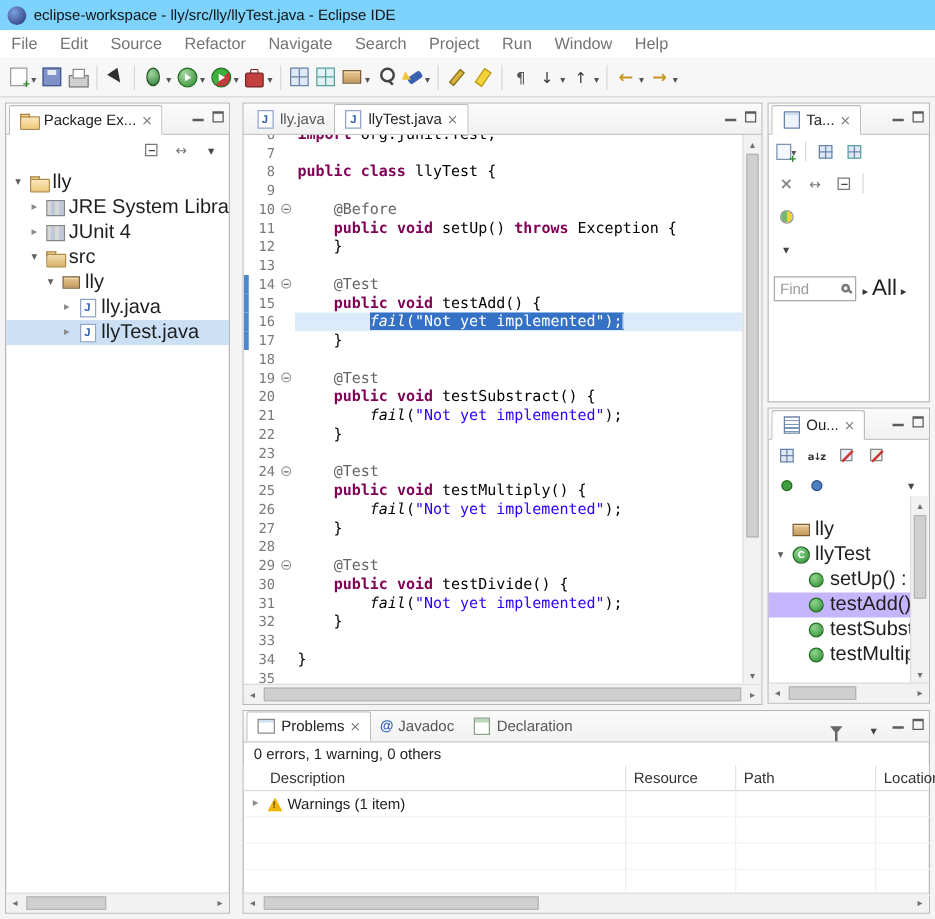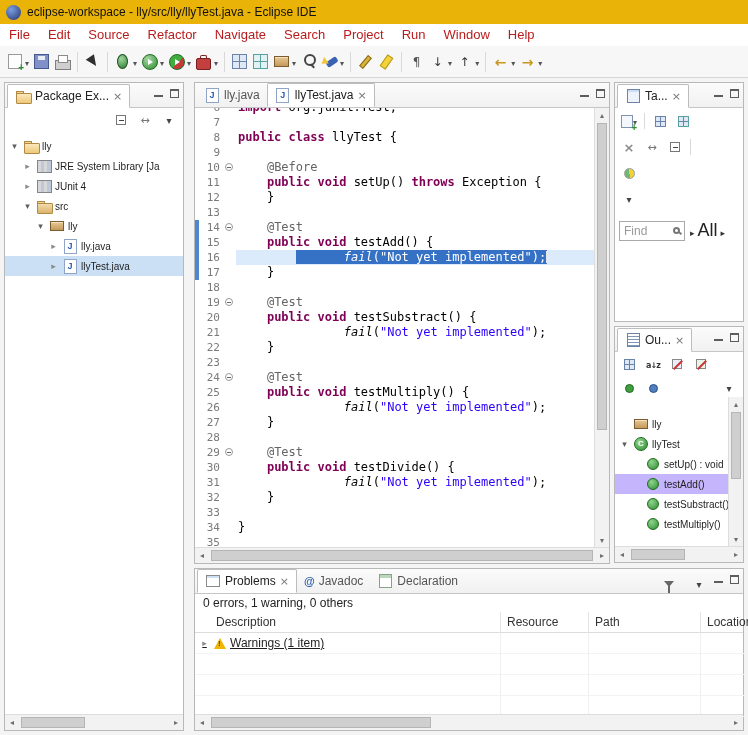--- a/index.html
+++ b/index.html
@@ -1,25 +1,25 @@
 <!DOCTYPE html>
 <html style="--keyword: #7f0055; --string: #2a00ff; --annotation: #646464; --selection-bg: #3572c6; --current-line: #dcebfb;"><head>
 <meta charset="utf-8">
 <style>
 *{box-sizing:border-box;margin:0;padding:0;}
 html,body{width:748px;height:735px;overflow:hidden;background:#f4f4f4;
   font-family:"Liberation Sans",sans-serif;font-size:12px;color:#1e1e1e;}
 
 
-.titlebar{height:24px;background:#eab308;display:flex;align-items:center;gap:6px;padding:0 6px;}
+.titlebar{height:24px;background:#7dd3fc;display:flex;align-items:center;gap:6px;padding:0 6px;}
 .eclogo{width:15px;height:15px;border-radius:50%;flex:none;
   background:radial-gradient(circle at 35% 32%,#7b9fe0,#24316e);}
 .title-text{font-size:12px;color:#111;white-space:nowrap;}
 .menubar{height:22px;background:#fff;display:flex;align-items:center;}
-.menu-item{padding:0 9px;height:22px;line-height:22px;font-size:13px;color:#b91c1c;}
+.menu-item{padding:0 9px;height:22px;line-height:22px;font-size:13px;color:#737373;}
 .toolbar{height:32px;background:#f7f7f7;border-bottom:1px solid #d6d6d6;
   display:flex;align-items:center;padding:0 4px;}
 .tsep{width:1px;height:20px;background:#d9d9d9;margin:0 4px;flex:none;}
 .tbtn{display:flex;align-items:center;gap:2px;padding:2px 2px;flex:none;}
 .tdrop::before{content:"▾";font:8px "DejaVu Sans",sans-serif;color:#555;}
 .ticon{display:inline-flex;align-items:center;justify-content:center;width:17px;height:17px;position:relative;flex:none;}
 
 
 .tk-new::before{content:"";width:12px;height:13px;background:#fdfdfd;border:1px solid #9a9a9a;}
 .tk-new::after{content:"+";position:absolute;right:-1px;bottom:-3px;color:#2e8b2e;font:bold 10px "Liberation Sans",sans-serif;}
@@ -126,21 +126,21 @@
 .warn-tri{width:0;height:0;border-left:6px solid transparent;border-right:6px solid transparent;border-bottom:11px solid #efb500;position:relative;flex:none;}
 .warn-tri::after{content:"!";position:absolute;left:-2px;top:1px;font:bold 8px "Liberation Sans",sans-serif;color:#5b4a00;}
 
 
 .trow{height:20px;display:flex;align-items:center;gap:3px;white-space:nowrap;overflow:hidden;}
 .exp{width:11px;flex:none;text-align:center;font-family:"DejaVu Sans",sans-serif;font-size:9px;color:#5e5e5e;}
 .exp.open::before{content:"▾";}
 .exp.closed::before{content:"▸";color:#8a8a8a;}
 .trow.sel{background:#cbe0f5;}
 .trow.osel{background:#c4b5fd;}
-.tlabel{font-size:10px;}
+.tlabel{font-size:16px;}
 .pe-tools,.out-tools{display:flex;align-items:center;gap:4px;padding:2px 4px;}
 .pe-tools{justify-content:flex-end;}
 #pexp-tree{padding-top:4px;}
 #outline-tree{padding-top:14px;padding-right:15px;}
 
 
 #etabs{display:flex;}
 .ebody{position:absolute;top:25px;left:0;right:0;bottom:16px;overflow:hidden;background:#fff;}
 #codeview{position:absolute;top:-8px;left:0;right:15px;bottom:-8px;overflow:hidden;background:#fff;}
 .crow{display:flex;height:15px;align-items:stretch;}
@@ -148,21 +148,21 @@
 .rbar.on{background:#4d87cc;}
 .lnum{width:24px;flex:none;text-align:right;padding-right:3px;color:#7a7a7a;font:11px/15px "DejaVu Sans Mono",monospace;}
 .lfold{width:13px;flex:none;position:relative;}
 .foldm{position:absolute;left:2px;top:3px;width:8px;height:8px;border:1px solid #999;border-radius:50%;background:#fff;}
 .foldm::after{content:"";position:absolute;left:1px;top:3px;width:4px;height:1px;background:#666;}
 .lcode{flex:1;font:12px/15px "DejaVu Sans Mono",monospace;white-space:pre;color:#000;padding-left:2px;}
 .lcode.curline{background:var(--current-line,#dcebfb);}
 .tk-kw{color:var(--keyword,#7f0055);font-weight:bold;}
 .tk-str{color:var(--string,#2a00ff);}
 .tk-ann{color:var(--annotation,#646464);}
-.tk-static{font-style:italic;padding-left:48px;}
+.tk-static{font-style:italic;}
 .tk-pl{}
 .selspan{background:var(--selection-bg,#3572c6);}
 .selspan span{color:#fff;}
 .caret{display:inline-block;width:1px;height:12px;background:#e8e8e8;vertical-align:-2px;}
 
 
 .sarr{font-family:"DejaVu Sans",sans-serif;font-size:8px;color:#6e6e6e;width:14px;height:14px;
   display:flex;align-items:center;justify-content:center;flex:none;}
 .sarr.up::before{content:"▴";} .sarr.down::before{content:"▾";}
 .sarr.left::before{content:"◂";} .sarr.right::before{content:"▸";}
@@ -183,21 +183,21 @@
 input.find::placeholder{color:#9a9a9a;}
 .findwrap .i-mag{position:absolute;right:5px;}
 .allgrp{display:flex;align-items:center;gap:3px;font-size:18px;color:#222;}
 
 
 .psummary{height:18px;padding:2px 8px;font-size:12px;color:#222;}
 .phdr{display:flex;height:21px;border-bottom:1px solid #dcdcdc;background:#fff;}
 .pth{height:21px;line-height:20px;padding-left:6px;border-right:1px solid #e3e3e3;color:#333;flex:none;overflow:hidden;white-space:nowrap;}
 .pth.first{padding-left:21px;}
 .prow{height:21px;display:flex;align-items:center;}
-.pcell{height:21px;display:flex;align-items:center;gap:4px;padding-left:4px;border-right:1px solid #efefef;border-bottom:1px solid #f3f3f3;flex:none;overflow:hidden;white-space:nowrap;text-decoration:underline;}
+.pcell{height:21px;display:flex;align-items:center;gap:4px;padding-left:4px;border-right:1px solid #efefef;border-bottom:1px solid #f3f3f3;flex:none;overflow:hidden;white-space:nowrap;}
 .ptool-right{position:absolute;right:34px;top:5px;display:flex;gap:10px;align-items:center;}
 </style>
 </head>
 <body>
 
 <div class="titlebar">
   <span class="eclogo"></span>
   <span class="title-text">eclipse-workspace - lly/src/lly/llyTest.java - Eclipse IDE</span>
 </div>
 <div class="menubar" id="menubar">

